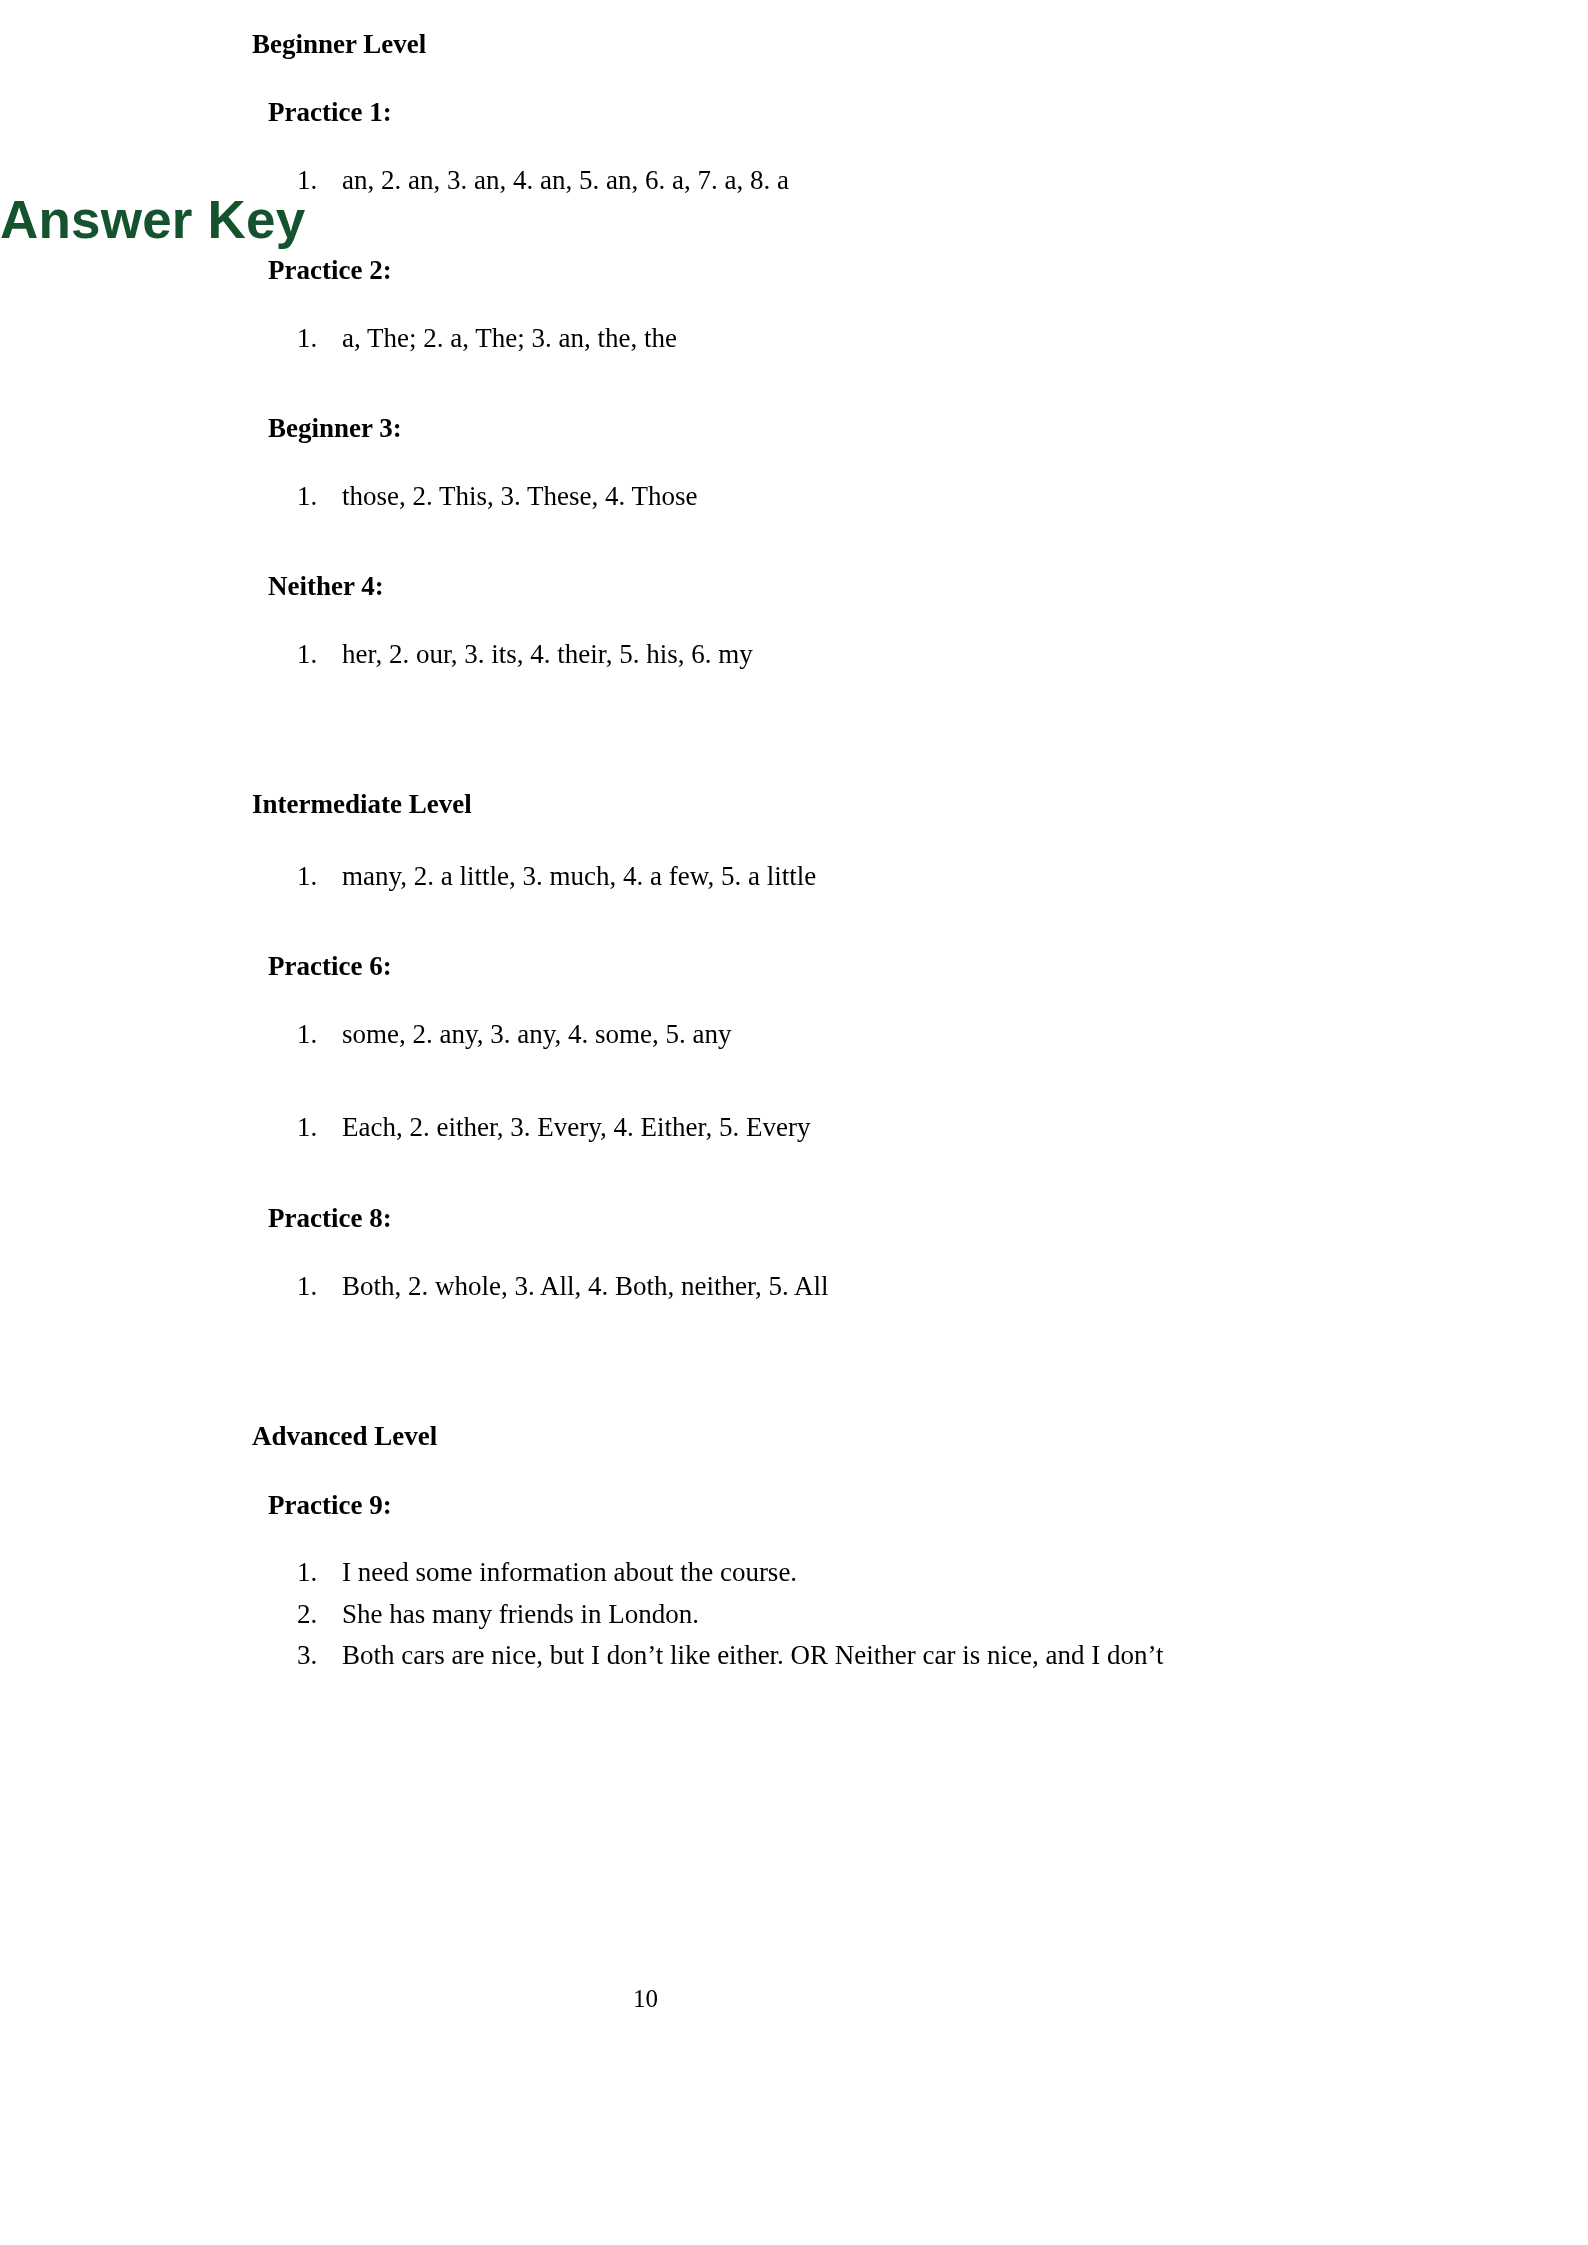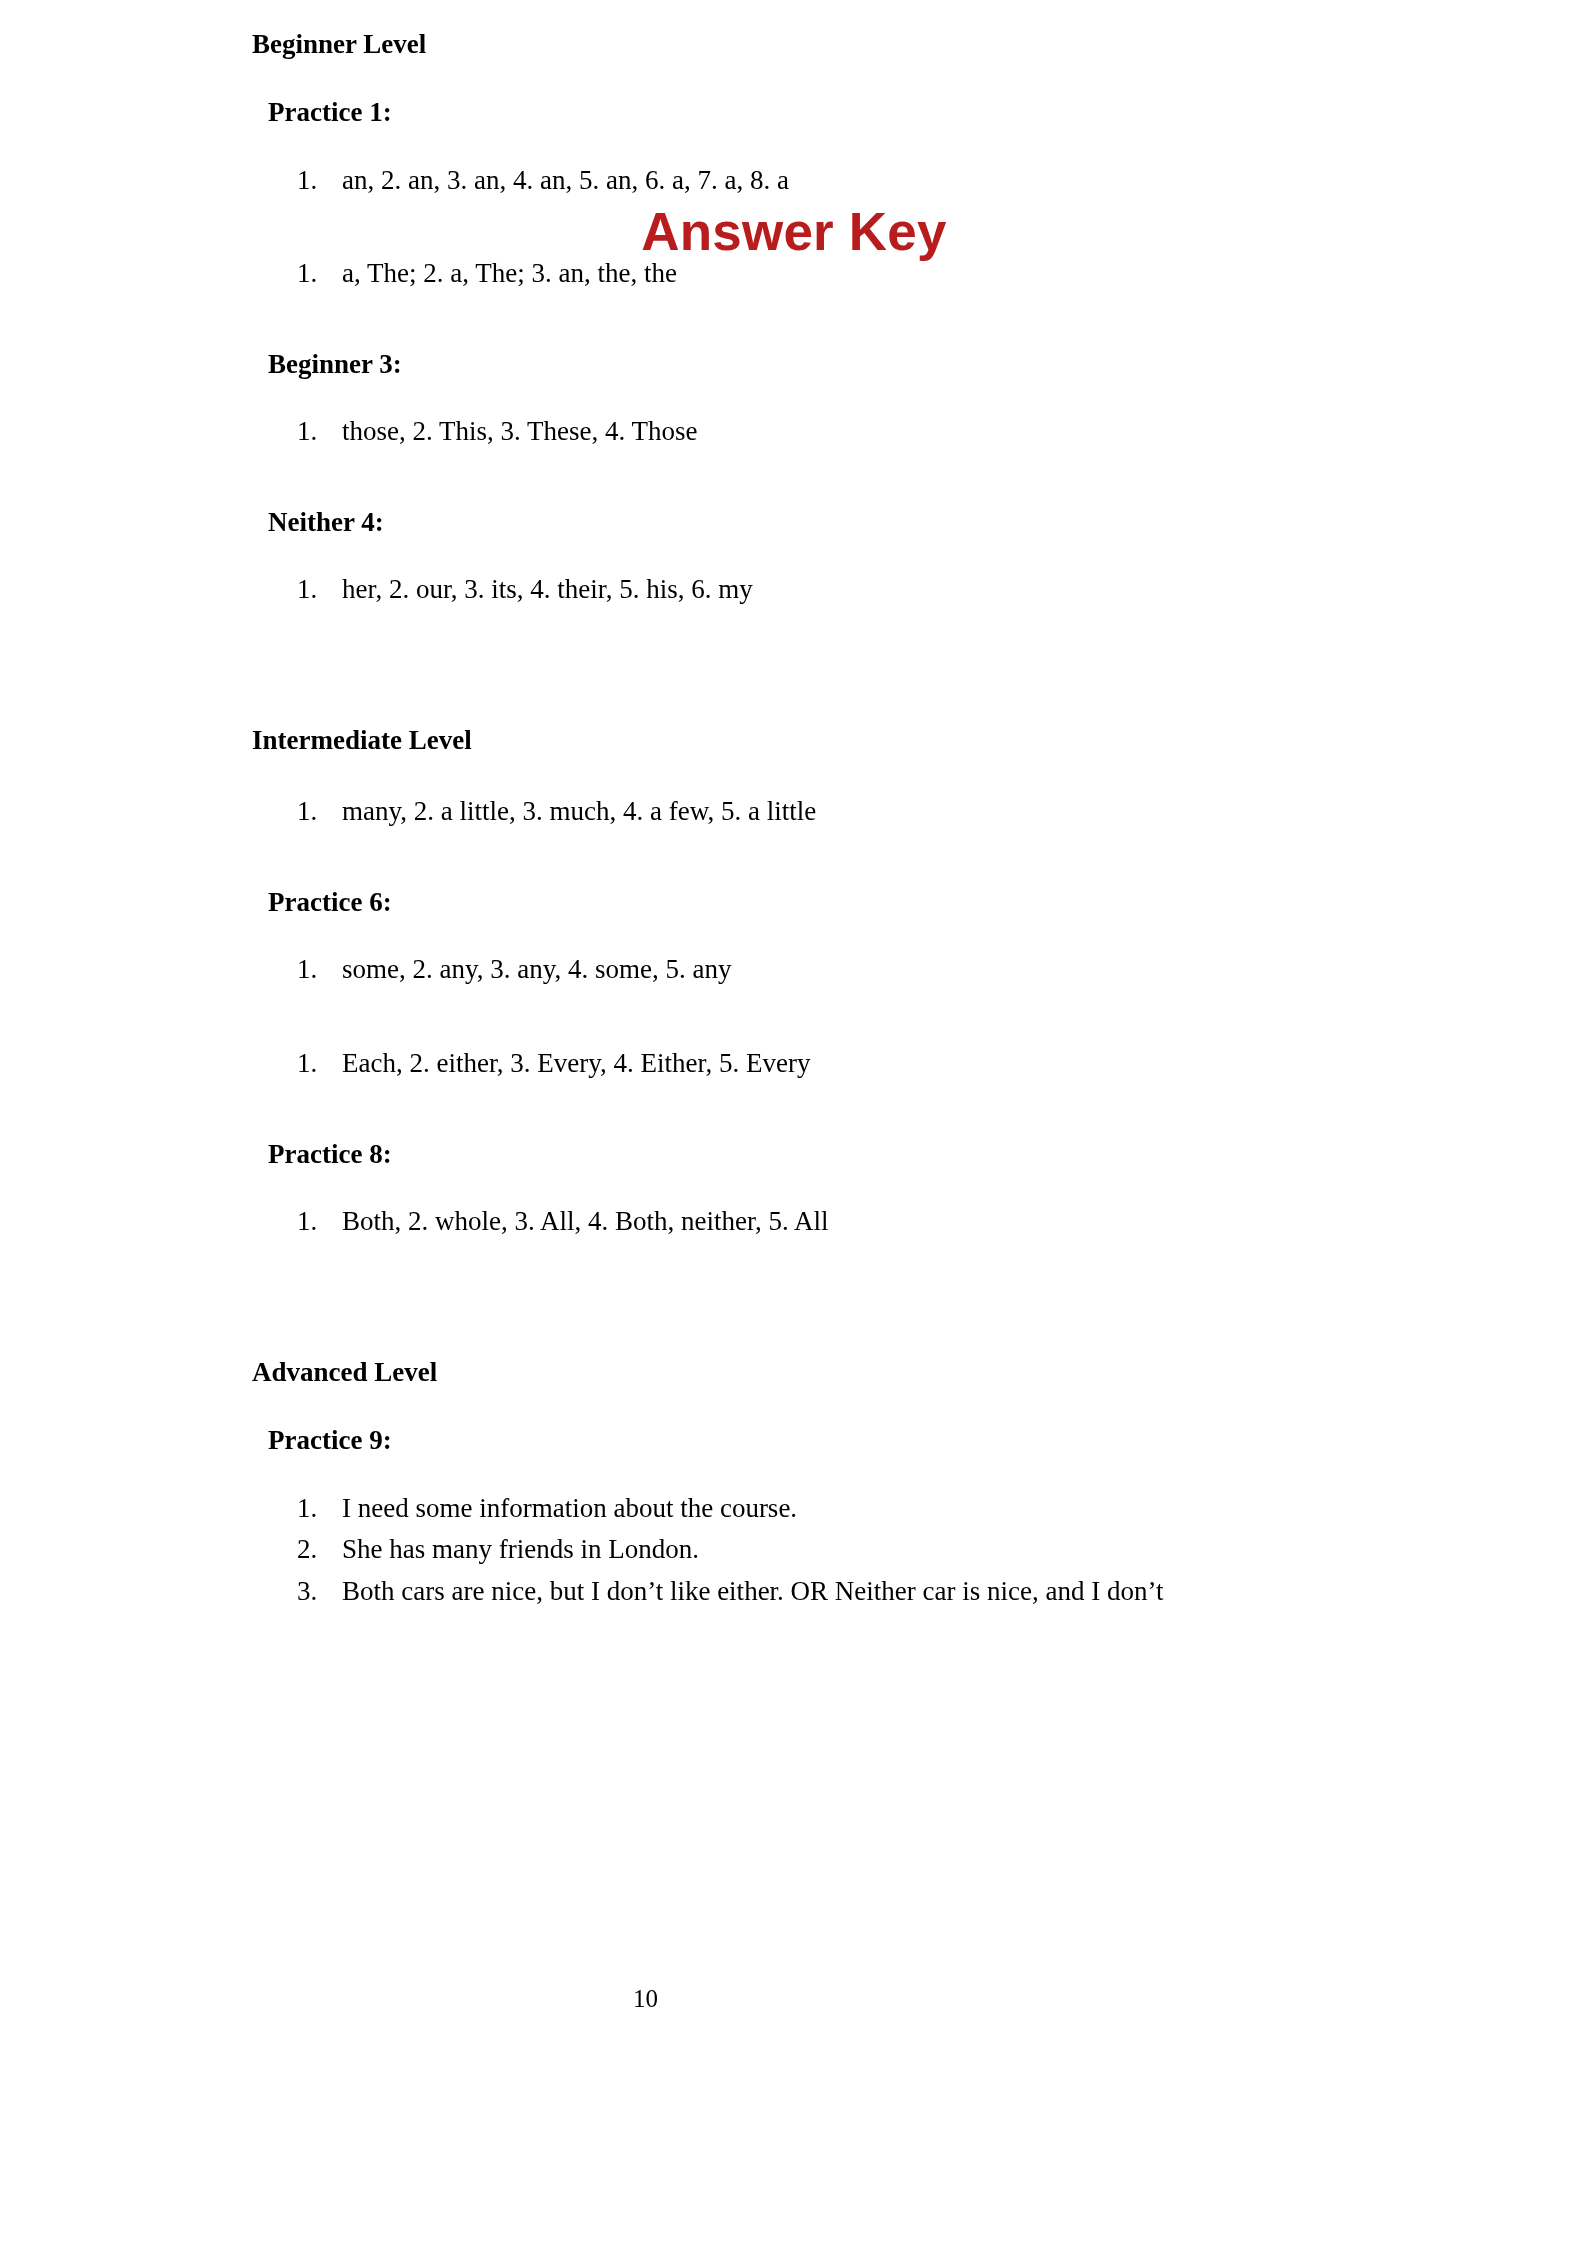--- a/index.html
+++ b/index.html
@@ -32,25 +32,24 @@
     left: 252px;
     top: 0;
     width: 1110px;
   }
 
   .doc-title {
     font-family: "Liberation Sans", "DejaVu Sans", sans-serif;
     font-weight: bold;
     font-size: 53px;
     line-height: 1.15;
-    text-align: center;
     letter-spacing: 0.2px;
-    margin: 12px;
+    margin: 0;
     padding-top: 190px;
-    color: #b91c1c;
+    color: #14532d;
   }
 
   .level-heading {
     font-family: "Liberation Serif", "DejaVu Serif", serif;
     font-weight: bold;
     font-size: 27px;
     line-height: 1.2;
     margin: 0;
     padding: 0;
     color: #000000;
@@ -130,20 +129,21 @@
         <div class="practice-heading">Practice 1:</div>
         <div class="gap-practice-to-list"></div>
         <ol class="answer-list">
           <li class="answer-item">
             <span class="num">1.</span>
             <span class="txt">an, 2. an, 3. an, 4. an, 5. an, 6. a, 7. a, 8. a</span>
           </li>
         </ol>
         <div class="gap-list-to-practice"></div>
         <div class="gap-level-to-practice"></div>
+        <div class="practice-heading">Practice 2:</div>
         <div class="gap-practice-to-list"></div>
         <ol class="answer-list">
           <li class="answer-item">
             <span class="num">1.</span>
             <span class="txt">a, The; 2. a, The; 3. an, the, the</span>
           </li>
         </ol>
         <div class="gap-list-to-practice"></div>
         <div class="gap-level-to-practice"></div>
         <div class="practice-heading">Beginner 3:</div>

